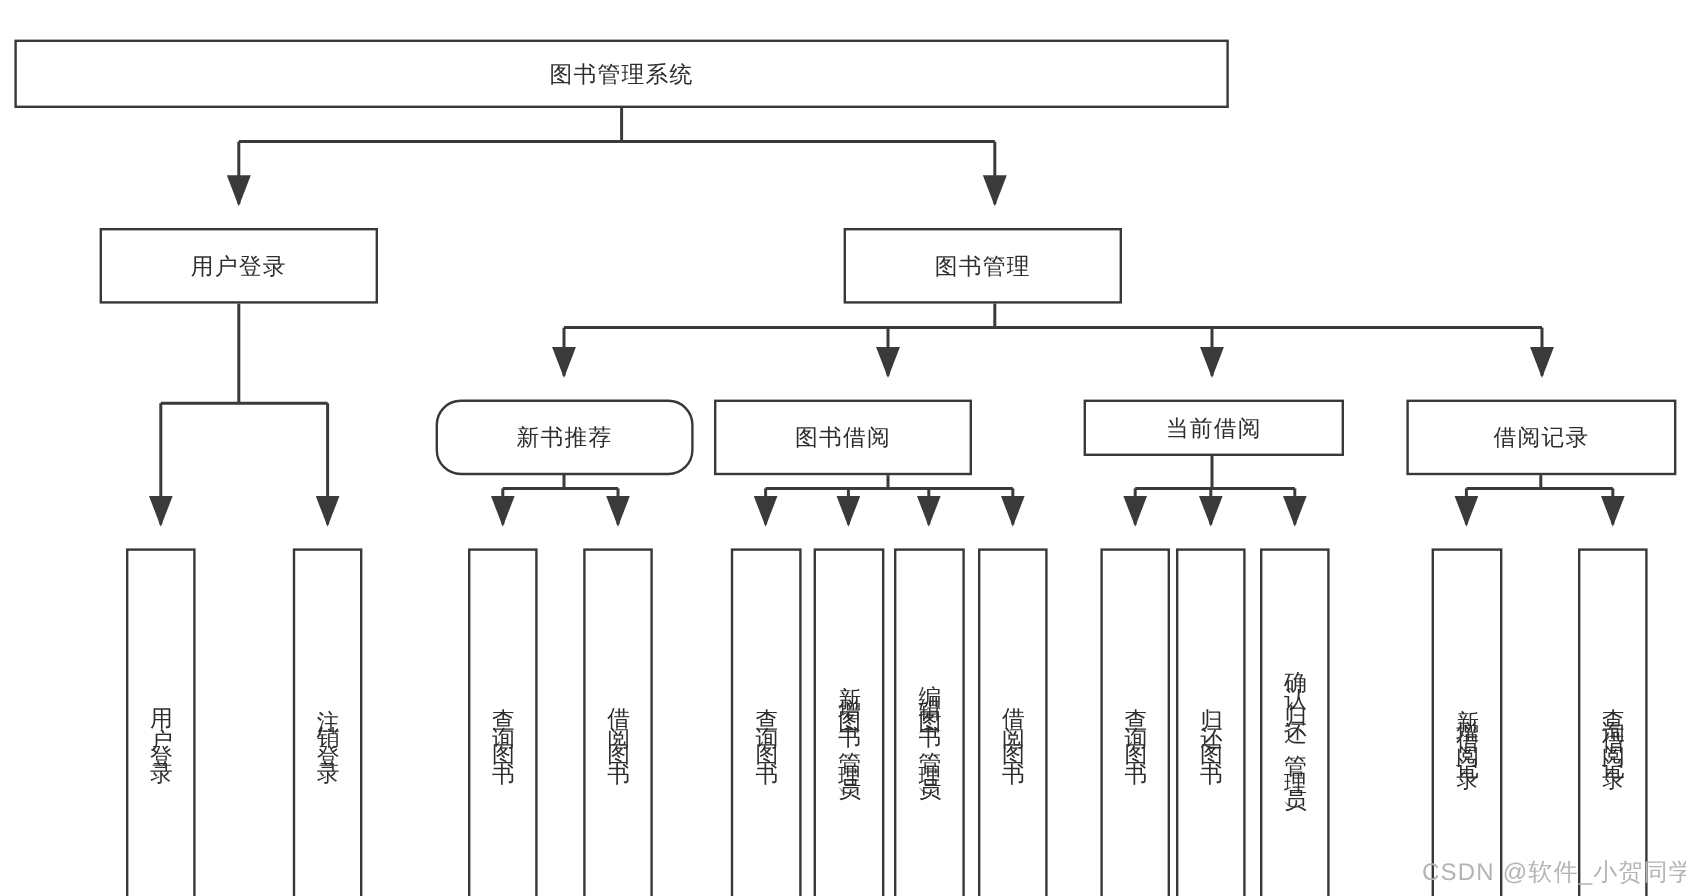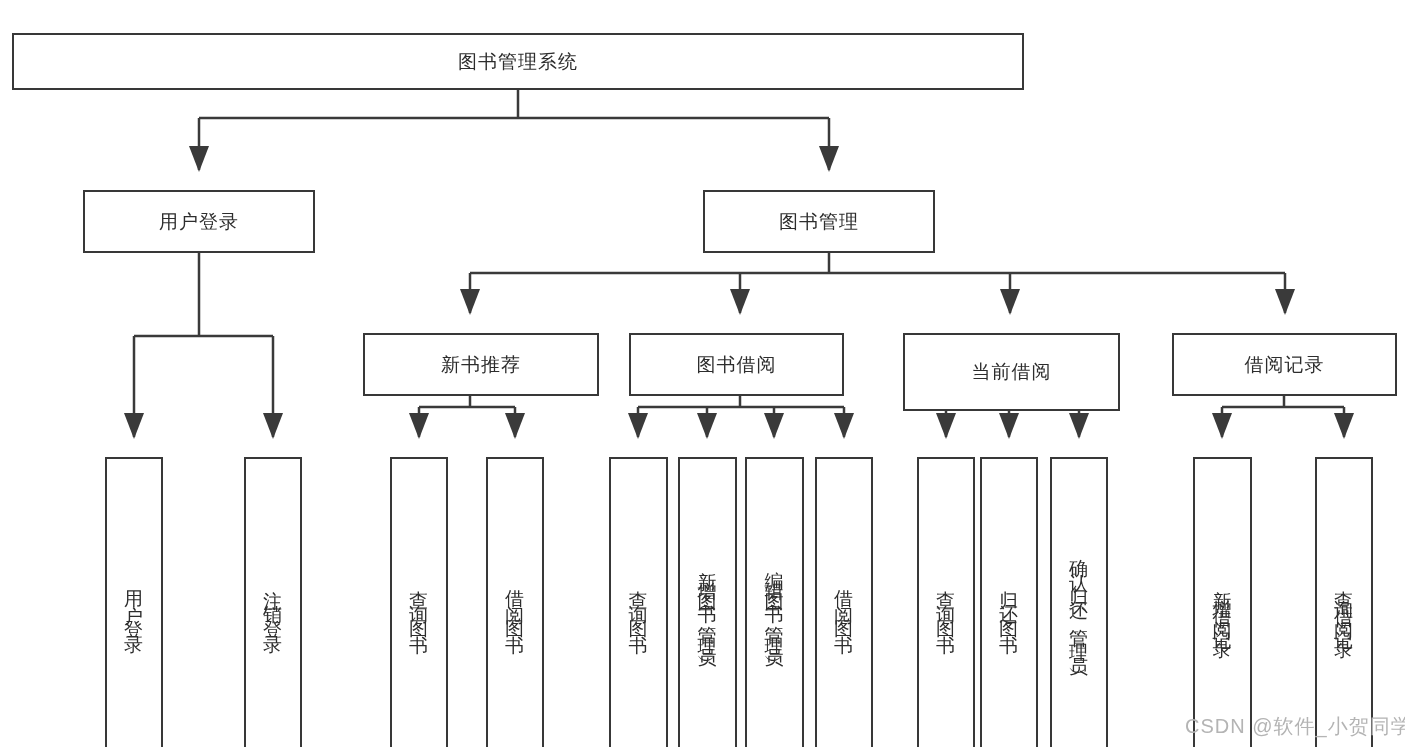--- a/index.html
+++ b/index.html
@@ -92,23 +92,23 @@
       <line class="cline" x1="1222" y1="407" x2="1222" y2="437" marker-end="url(#ah)"></line>
       <line class="cline" x1="1344" y1="407" x2="1344" y2="437" marker-end="url(#ah)"></line>
     </g>
   </svg>
 
   <div class="box hbox" style="left:12px;top:13px;width:1012px;height:57px;">图书管理系统</div>
 
   <div class="box hbox" style="left:83px;top:170px;width:232px;height:63px;">用户登录</div>
   <div class="box hbox" style="left:703px;top:170px;width:232px;height:63px;">图书管理</div>
 
-  <div class="box hbox" style="left:363px;top:313px;width:236px;height:63px;">新书推荐</div>
-  <div class="box hbox" style="left:629px;top:313px;width:215px;height:63px;">图书借阅</div>
-  <div class="box hbox" style="left:903px;top:313px;width:217px;height:78px;">当前借阅</div>
+  <div class="box hbox" style="left:363px;top:313px;width:215px;height:63px;border-radius:21px;">新书推荐</div>
+  <div class="box hbox" style="left:595px;top:313px;width:215px;height:63px;">图书借阅</div>
+  <div class="box hbox" style="left:903px;top:313px;width:217px;height:47px;">当前借阅</div>
   <div class="box hbox" style="left:1172px;top:313px;width:225px;height:63px;">借阅记录</div>
 
   <div class="box leaf ls-4" style="left:105px;top:437px;width:58px;height:296px;">用户登录</div>
   <div class="box leaf ls-4" style="left:244px;top:437px;width:58px;height:296px;">注销登录</div>
 
   <div class="box leaf ls-4" style="left:390px;top:437px;width:58px;height:296px;">查询图书</div>
   <div class="box leaf ls-4" style="left:486px;top:437px;width:58px;height:296px;">借阅图书</div>
 
   <div class="box leaf ls-4" style="left:609px;top:437px;width:59px;height:296px;">查询图书</div>
   <div class="box leaf ls-9" style="left:678px;top:437px;width:59px;height:296px;">新增图书（管理员）</div>

